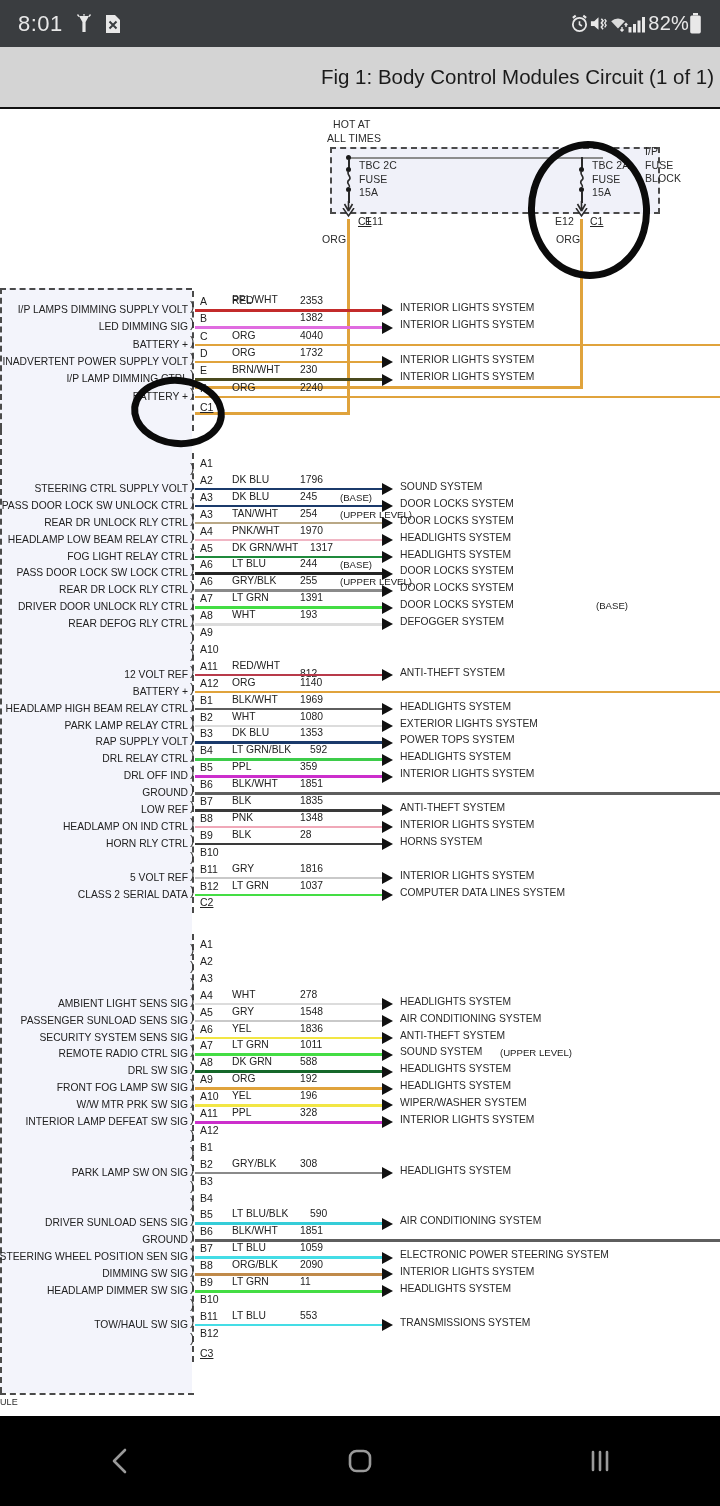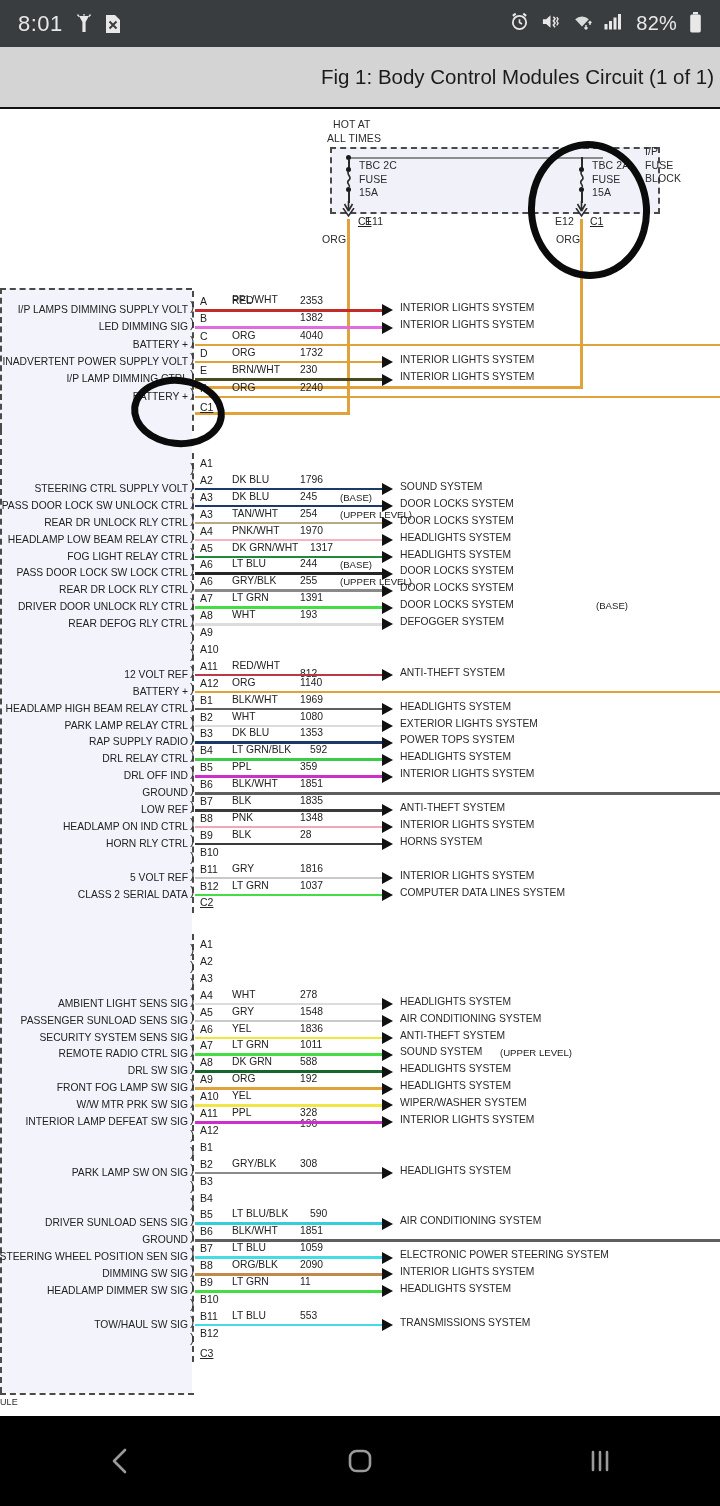--- a/index.html
+++ b/index.html
@@ -6,21 +6,21 @@
   html,body { width:720px; height:1506px; background:#fff; }
   body { font-family:"Liberation Sans", sans-serif; overflow:hidden; position:relative; }
 
   
   .statusbar{
     position:absolute; top:0; left:0; width:720px; height:47px;
     background:#3a3d40; display:flex; align-items:center;
     padding:0 18px; color:#e8e8e8;
   }
   .sb-left{display:flex; align-items:center; gap:13px;}
-  .sb-right{display:flex; gap:12px; margin-left:auto;}
+  .sb-right{display:flex; align-items:center; margin-left:auto;}
   .clock{font-size:22px; font-weight:400; letter-spacing:.5px;}
   .sb-ico{display:inline-block; line-height:0;}
   .battpct{font-size:20px; letter-spacing:.2px;}
 
   
   .titlebar{
     position:absolute; top:47px; left:0; width:720px; height:62px;
     background:#d4d4d4; border-bottom:2px solid #111;
     display:flex; align-items:center; justify-content:flex-end;
     padding-right:6px;
@@ -374,21 +374,21 @@
       <div class="pinlip" style="left: 190px; top: 605.5px;">)</div>
       <div class="lbl-pin" style="left: 200px; top: 601.5px;">B2</div>
       <div class="lbl-l" style="right: 532px; top: 610.5px;">PARK LAMP RELAY CTRL</div>
       <div class="lbl-clr" style="left: 232px; top: 601.5px;">WHT</div>
       <div class="lbl-num" style="left: 300px; top: 601.5px;">1080</div>
       <div class="wire" style="left: 195px; top: 615.5px; width: 187px; background: rgb(220, 220, 220);"></div>
       <div class="arrow" style="left: 382px; top: 610.8px;"></div>
       <div class="lbl-sys" style="left: 400px; top: 608.5px;">EXTERIOR LIGHTS SYSTEM</div>
       <div class="pinlip" style="left: 190px; top: 622.4px;">)</div>
       <div class="lbl-pin" style="left: 200px; top: 618.4px;">B3</div>
-      <div class="lbl-l" style="right: 532px; top: 627.4px;">RAP SUPPLY RADIO</div>
+      <div class="lbl-l" style="right: 532px; top: 627.4px;">RAP SUPPLY VOLT</div>
       <div class="lbl-clr" style="left: 232px; top: 618.4px;">DK BLU</div>
       <div class="lbl-num" style="left: 300px; top: 618.4px;">1353</div>
       <div class="wire" style="left: 195px; top: 632.4px; width: 187px; background: rgb(27, 58, 107);"></div>
       <div class="arrow" style="left: 382px; top: 627.7px;"></div>
       <div class="lbl-sys" style="left: 400px; top: 625.4px;">POWER TOPS SYSTEM</div>
       <div class="pinlip" style="left: 190px; top: 639.3px;">)</div>
       <div class="lbl-pin" style="left: 200px; top: 635.3px;">B4</div>
       <div class="lbl-l" style="right: 532px; top: 644.3px;">DRL RELAY CTRL</div>
       <div class="lbl-clr" style="left: 232px; top: 635.3px;">LT GRN/BLK</div>
       <div class="lbl-num" style="left: 310px; top: 635.3px;">592</div>
@@ -508,21 +508,21 @@
       <div class="lbl-l" style="right: 532px; top: 973.2px;">FRONT FOG LAMP SW SIG</div>
       <div class="lbl-clr" style="left: 232px; top: 964.2px;">ORG</div>
       <div class="lbl-num" style="left: 300px; top: 964.2px;">192</div>
       <div class="wire" style="left: 195px; top: 978.2px; width: 187px; background: rgb(224, 163, 60);"></div>
       <div class="arrow" style="left: 382px; top: 973.5px;"></div>
       <div class="lbl-sys" style="left: 400px; top: 971.2px;">HEADLIGHTS SYSTEM</div>
       <div class="pinlip" style="left: 190px; top: 985.1px;">)</div>
       <div class="lbl-pin" style="left: 200px; top: 981.1px;">A10</div>
       <div class="lbl-l" style="right: 532px; top: 990.1px;">W/W MTR PRK SW SIG</div>
       <div class="lbl-clr" style="left: 232px; top: 981.1px;">YEL</div>
-      <div class="lbl-num" style="left: 300px; top: 981.1px; margin-top: 28px;">196</div>
+      <div class="lbl-num" style="left: 300px; top: 981.1px;">196</div>
       <div class="wire" style="left: 195px; top: 995.1px; width: 187px; background: rgb(242, 230, 68);"></div>
       <div class="arrow" style="left: 382px; top: 990.4px;"></div>
       <div class="lbl-sys" style="left: 400px; top: 988.1px;">WIPER/WASHER SYSTEM</div>
       <div class="pinlip" style="left: 190px; top: 1002px;">)</div>
       <div class="lbl-pin" style="left: 200px; top: 998px;">A11</div>
       <div class="lbl-l" style="right: 532px; top: 1007px;">INTERIOR LAMP DEFEAT SW SIG</div>
       <div class="lbl-clr" style="left: 232px; top: 998px;">PPL</div>
       <div class="lbl-num" style="left: 300px; top: 998px;">328</div>
       <div class="wire" style="left: 195px; top: 1012px; width: 187px; background: rgb(204, 47, 204);"></div>
       <div class="arrow" style="left: 382px; top: 1007.3px;"></div>

